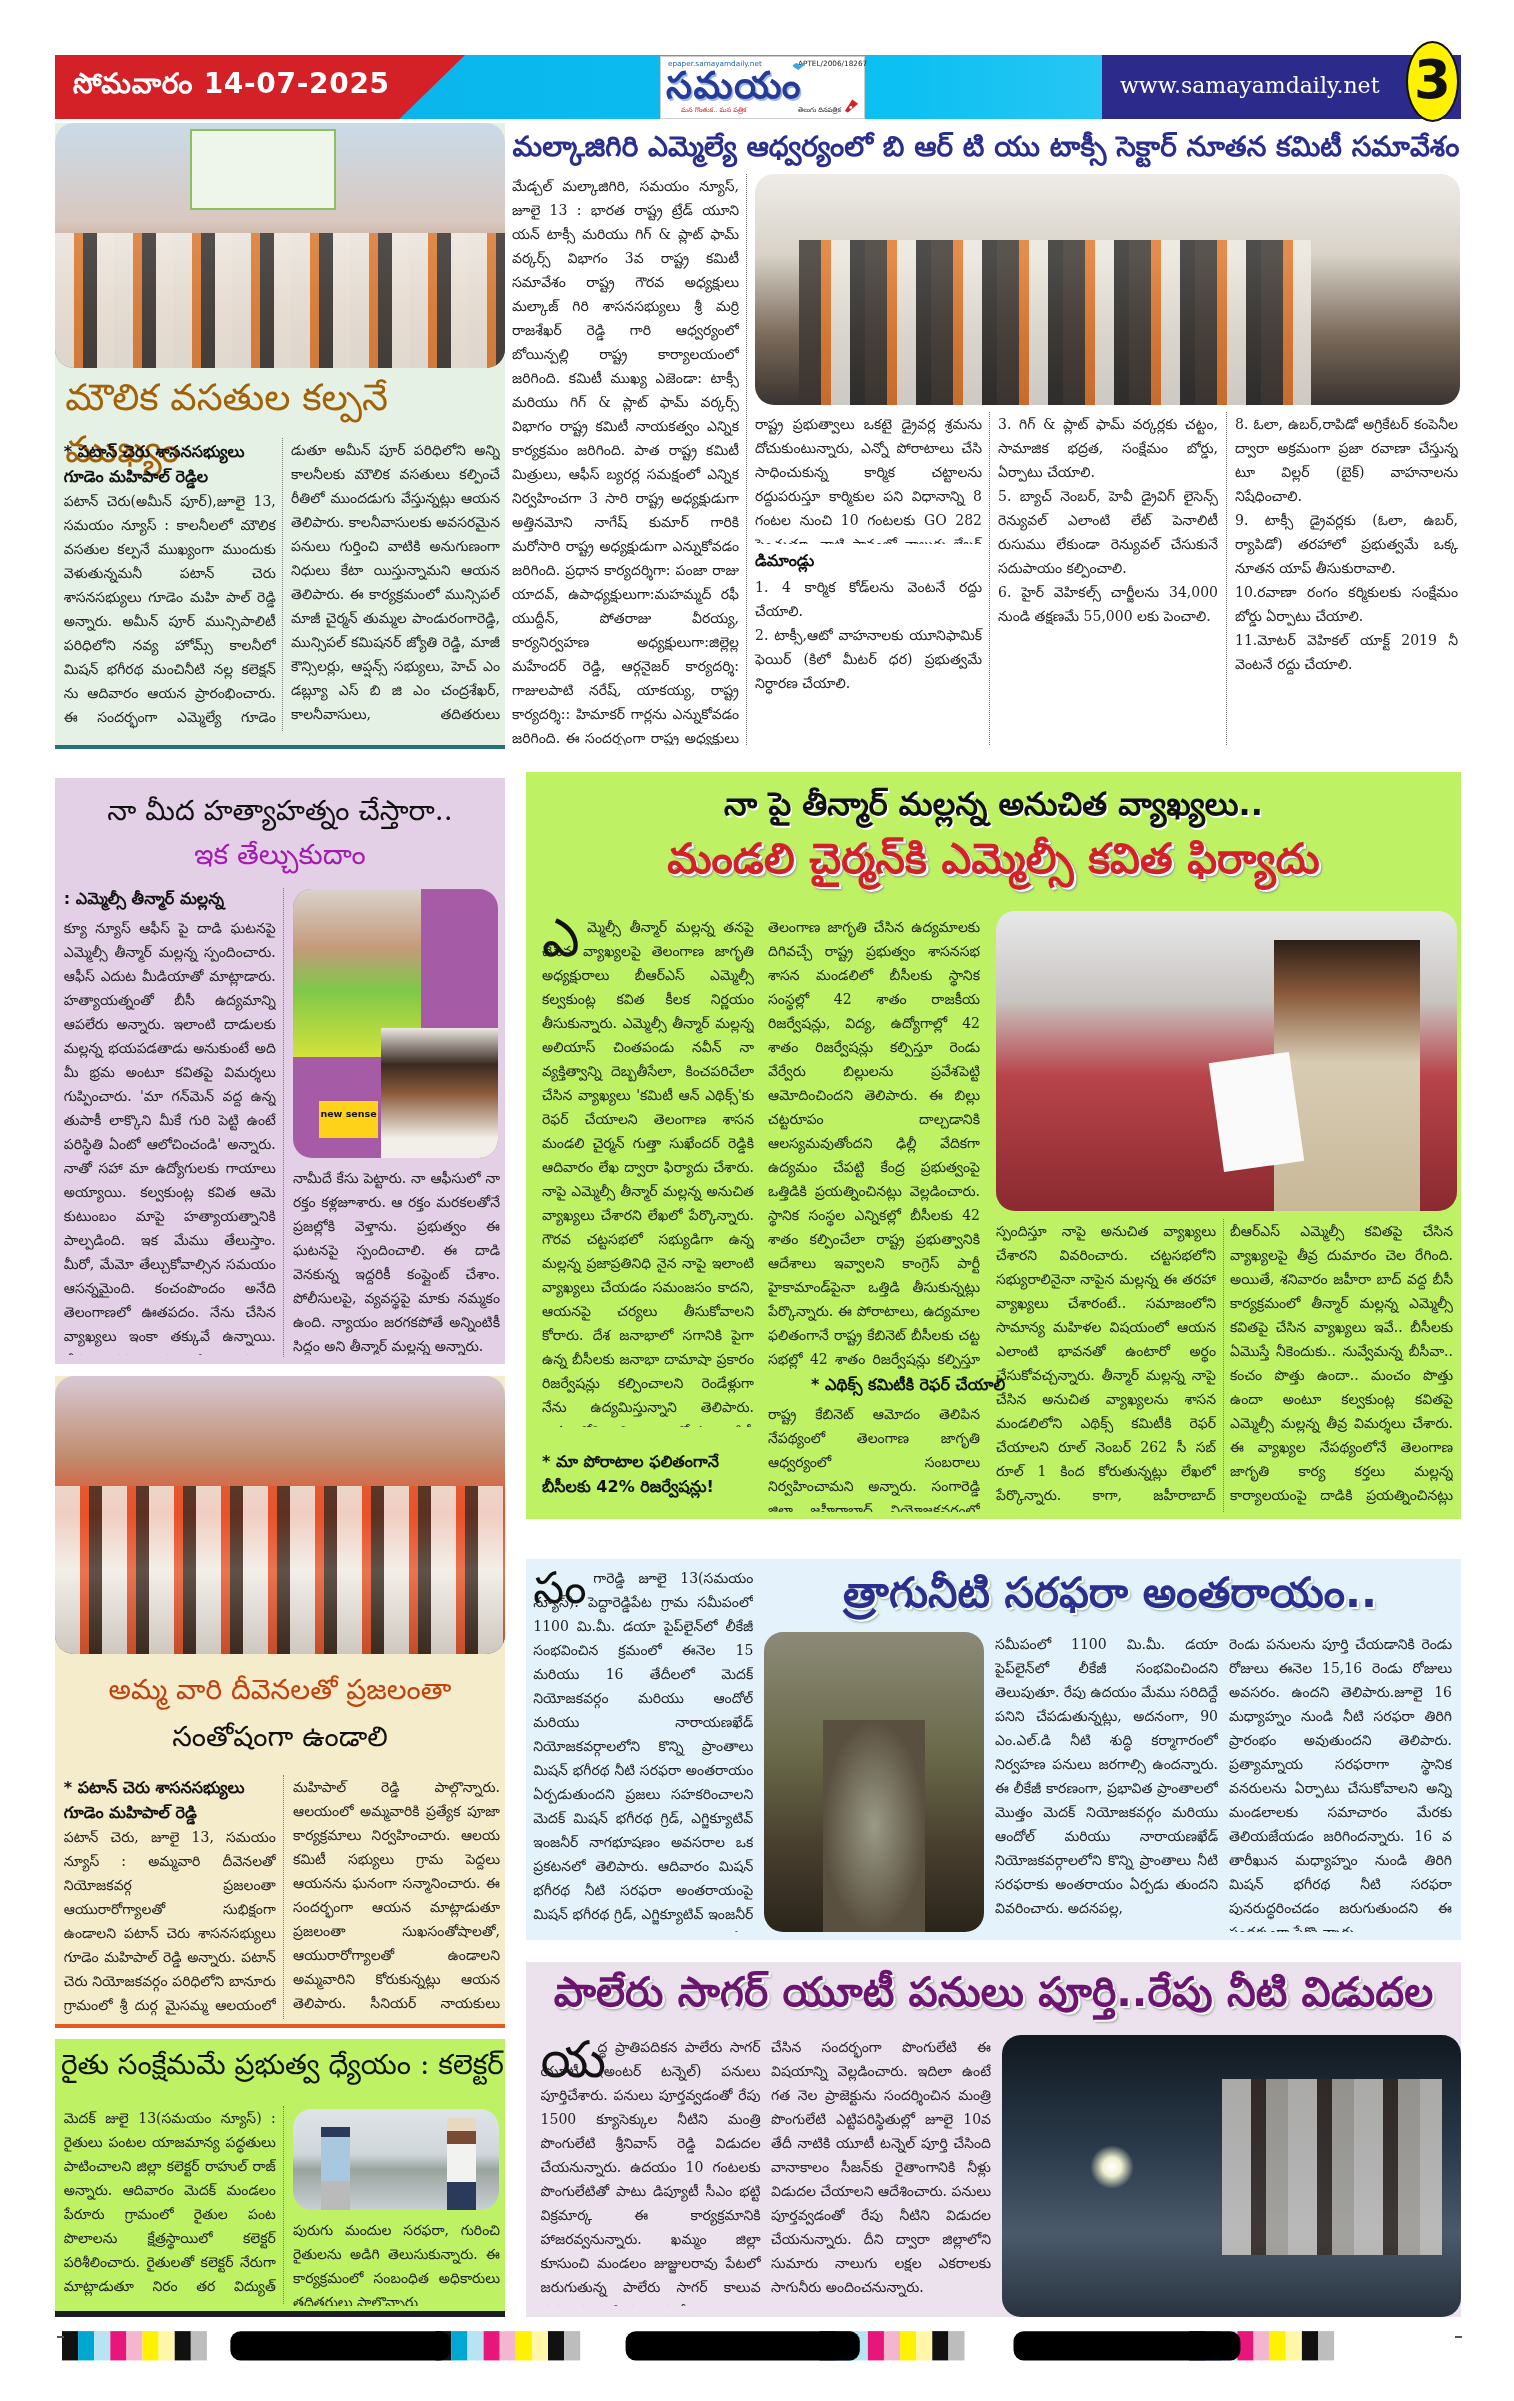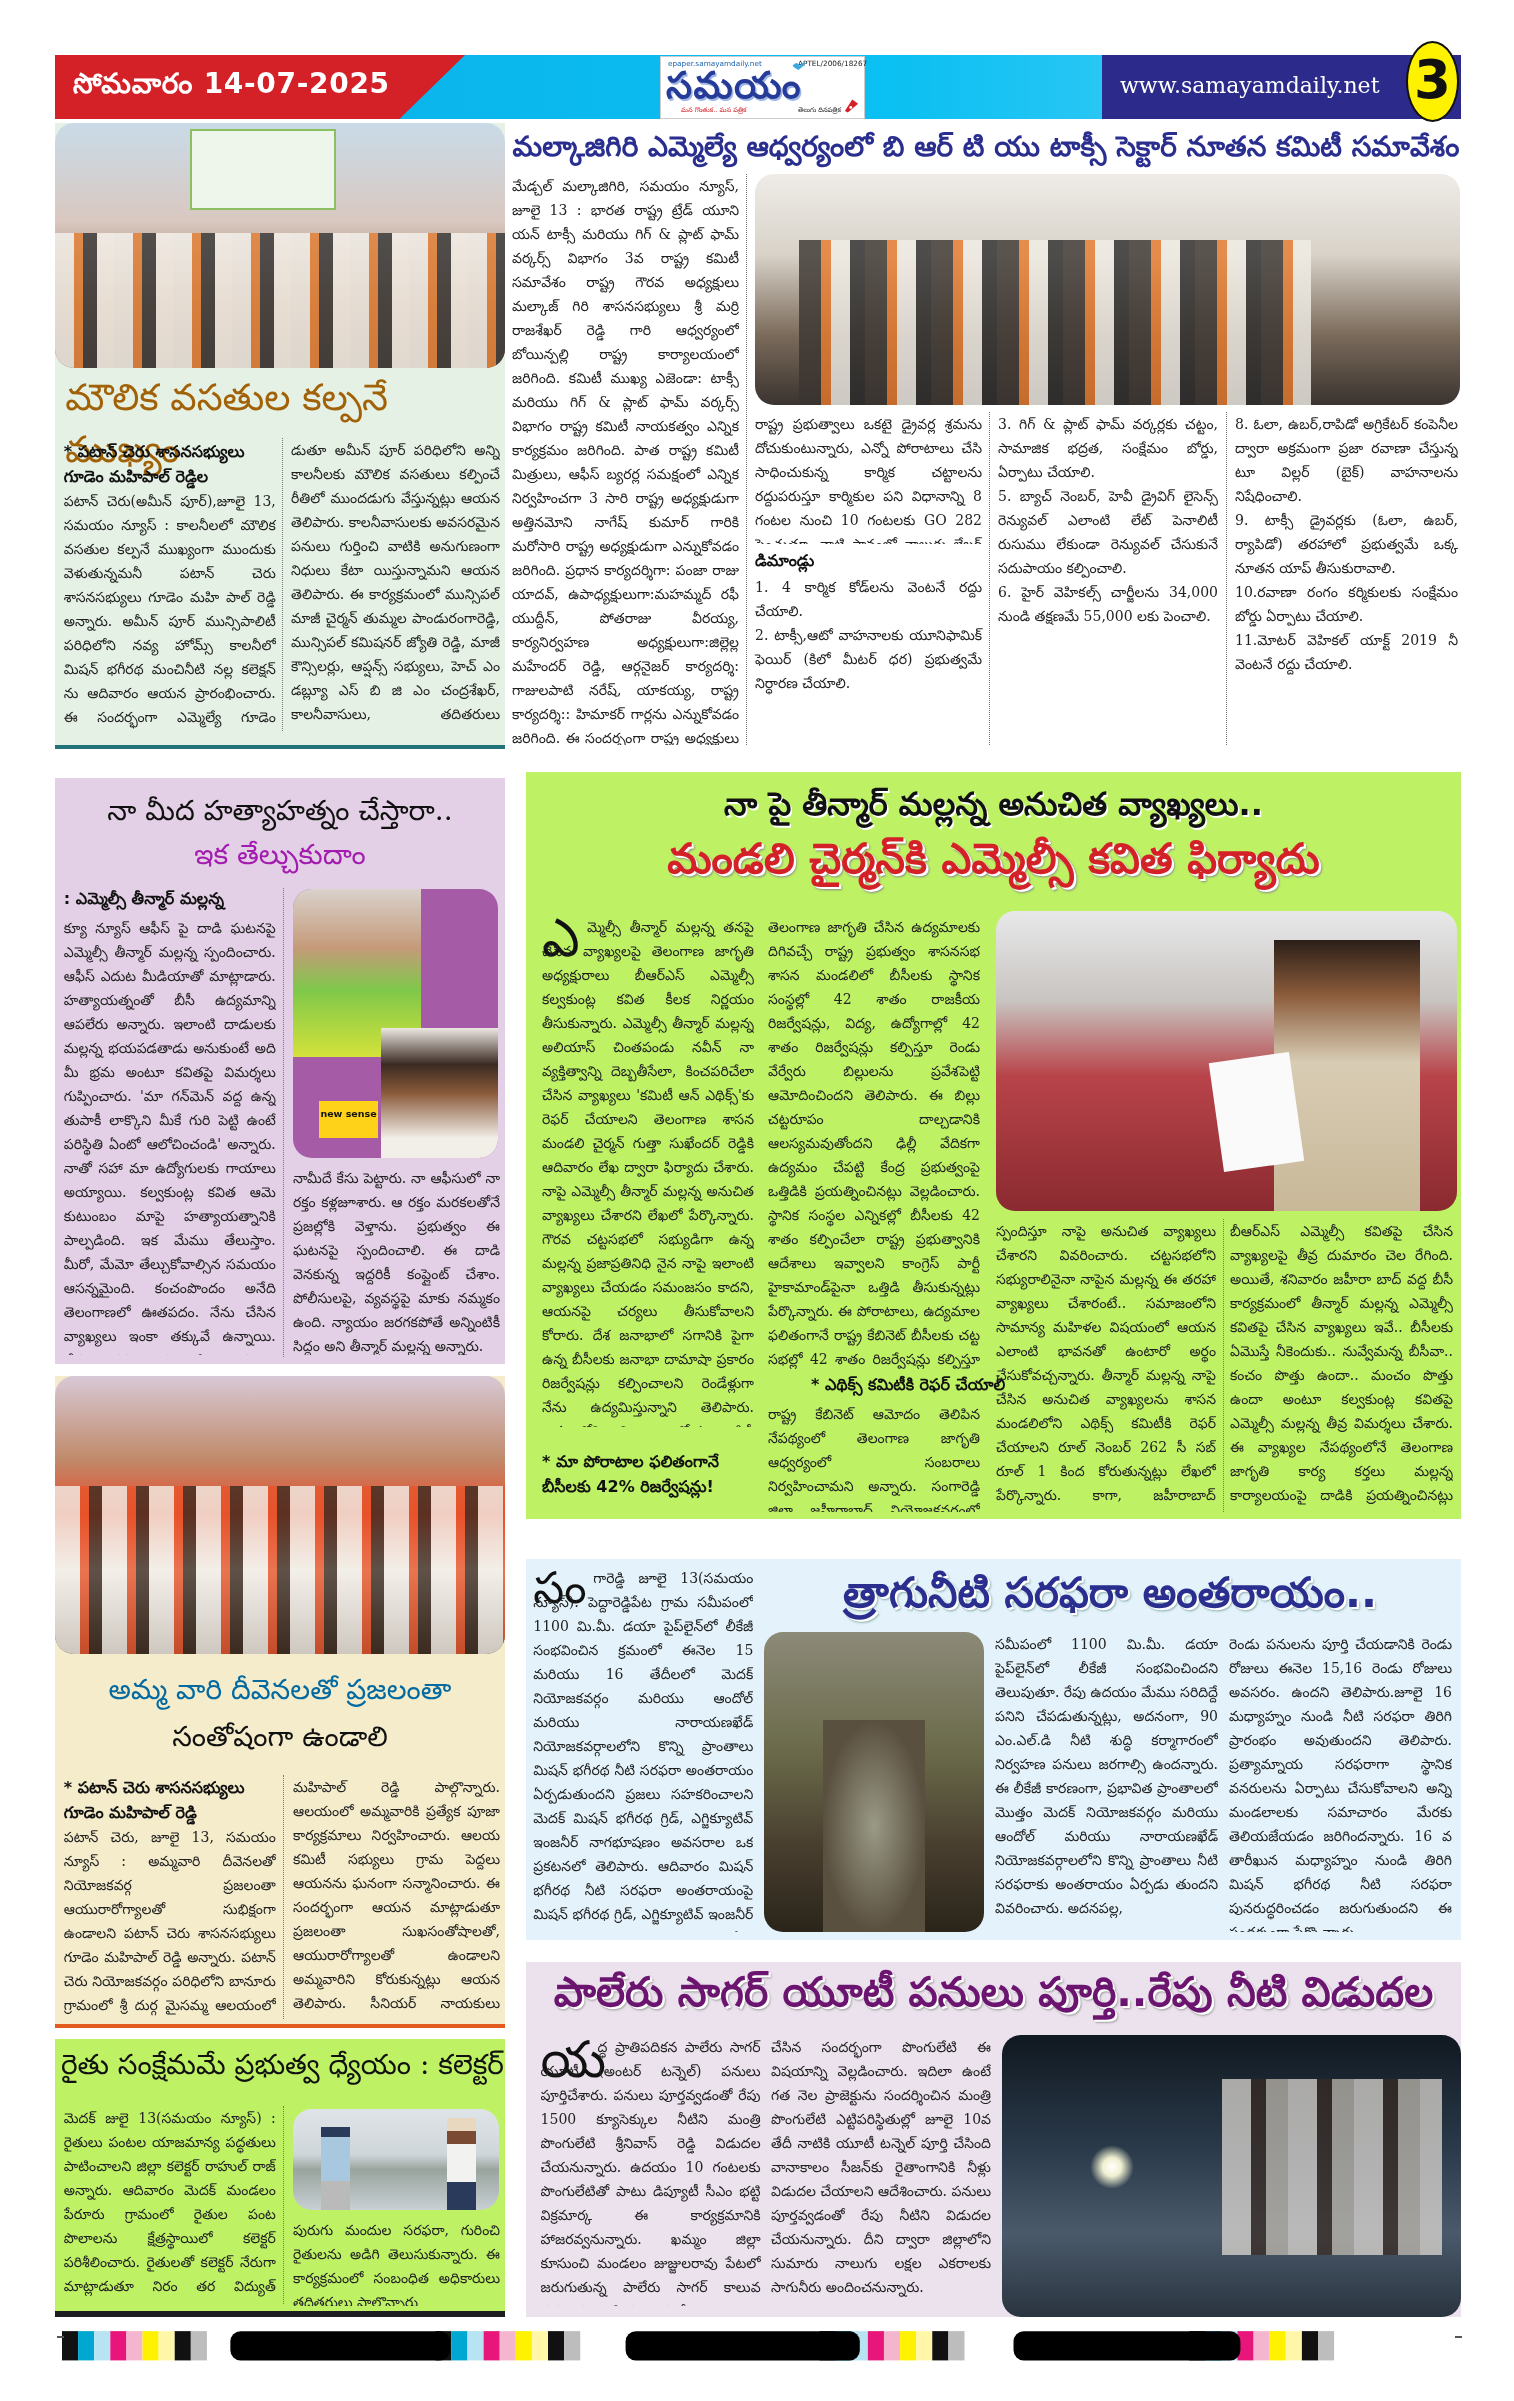--- a/index.html
+++ b/index.html
@@ -127,21 +127,21 @@
   </div>
   <div class="txt" style="position:absolute;left:470px;top:447px;width:220px;height:293px;overflow:hidden;">స్పందిస్తూ నాపై అనుచిత వ్యాఖ్యలు చేశారని వివరించారు. చట్టసభలోని సభ్యురాలినైనా నాపైన మల్లన్న ఈ తరహా వ్యాఖ్యలు చేశారంటే.. సమాజంలోని సామాన్య మహిళల విషయంలో ఆయన ఎలాంటి భావనతో ఉంటారో అర్థం చేసుకోవచ్చన్నారు. తీన్మార్ మల్లన్న నాపై చేసిన అనుచిత వ్యాఖ్యలను శాసన మండలిలోని ఎథిక్స్ కమిటీకి రెఫర్ చేయాలని రూల్ నెంబర్ 262 సీ సబ్ రూల్ 1 కింద కోరుతున్నట్లు లేఖలో పేర్కొన్నారు. కాగా, జహీరాబాద్ పర్యటనలో శనివారం తీన్మార్ మల్లన్న తెలంగాణ జాగృతి అధ్యక్షురాలు,</div>
   <div class="col-rule" style="left:697px;top:447px;height:293px;"></div>
   <div class="txt" style="position:absolute;left:704px;top:447px;width:223px;height:293px;overflow:hidden;">బీఆర్ఎస్ ఎమ్మెల్సీ కవితపై చేసిన వ్యాఖ్యలపై తీవ్ర దుమారం చెల రేగింది. అయితే, శనివారం జహీరా బాద్ వద్ద బీసీ కార్యక్రమంలో తీన్మార్ మల్లన్న ఎమ్మెల్సీ కవితపై చేసిన వ్యాఖ్యలు ఇవే.. బీసీలకు ఏమొస్తే నీకెందుకు.. నువ్వేమన్న బీసీవా.. కంచం పొత్తు ఉందా.. మంచం పొత్తు ఉందా అంటూ కల్వకుంట్ల కవితపై ఎమ్మెల్సీ మల్లన్న తీవ్ర విమర్శలు చేశారు. ఈ వ్యాఖ్యల నేపథ్యంలోనే తెలంగాణ జాగృతి కార్య కర్తలు మల్లన్న కార్యాలయంపై దాడికి ప్రయత్నించినట్లు సమాచారం.</div>
 </div>
 
 <div class="panel" style="left:55px;top:1376px;width:450px;height:652px;background:#f5eccb;">
   <div class="photo" style="left:0;top:0;width:450px;height:278px;background:linear-gradient(180deg,#d8c9d6 0%,#c08a6a 30%,#e84a2a 50%,#f2f0ea 70%,#3a2a22 100%);">
     <div style="position:absolute;left:0;top:110px;width:450px;height:168px;background:repeating-linear-gradient(90deg,#f3efe8 0 25px,#e8542a 25px 34px,#3a2a1f 34px 47px);opacity:.8;"></div>
   </div>
-  <div style="position:absolute;left:0;top:297px;width:450px;text-align:center;font-family:'DejaVu Serif',serif;font-size:28px;color:#0369a1;">అమ్మ వారి దీవెనలతో ప్రజలంతా</div>
+  <div style="position:absolute;left:0;top:297px;width:450px;text-align:center;font-family:'DejaVu Serif',serif;font-size:28px;color:#c2410c;">అమ్మ వారి దీవెనలతో ప్రజలంతా</div>
   <div style="position:absolute;left:0;top:344px;width:450px;text-align:center;font-family:'DejaVu Serif',serif;font-size:28px;color:#111;">సంతోషంగా ఉండాలి</div>
   <div class="sub" style="position:absolute;left:8.8px;top:399px;width:212px;">* పటాన్ చెరు శాసనసభ్యులు గూడెం మహిపాల్ రెడ్డి</div>
   <div class="txt" style="position:absolute;left:8.8px;top:449px;width:212px;height:194px;overflow:hidden;">పటాన్ చెరు, జూలై 13, సమయం న్యూస్ : అమ్మవారి దీవెనలతో నియోజకవర్గ ప్రజలంతా ఆయురారోగ్యాలతో సుభిక్షంగా ఉండాలని పటాన్ చెరు శాసనసభ్యులు గూడెం మహిపాల్ రెడ్డి అన్నారు. పటాన్ చెరు నియోజకవర్గం పరిధిలోని బానూరు గ్రామంలో శ్రీ దుర్గ మైసమ్మ ఆలయంలో ఆదివారం నిర్వహించిన బోనాల పండుగ కార్యక్రమంలో ముఖ్యఅతిథిగా ఎమ్మెల్యే</div>
   <div class="col-rule" style="left:228px;top:399px;height:244px;"></div>
   <div class="txt" style="position:absolute;left:238px;top:399px;width:207px;height:244px;overflow:hidden;">మహిపాల్ రెడ్డి పాల్గొన్నారు. ఆలయంలో అమ్మవారికి ప్రత్యేక పూజా కార్యక్రమాలు నిర్వహించారు. ఆలయ కమిటీ సభ్యులు గ్రామ పెద్దలు ఆయనను ఘనంగా సన్మానించారు. ఈ సందర్భంగా ఆయన మాట్లాడుతూ ప్రజలంతా సుఖసంతోషాలతో, ఆయురారోగ్యాలతో ఉండాలని అమ్మవారిని కోరుకున్నట్లు ఆయన తెలిపారు. సీనియర్ నాయకులు వెంకట్ రెడ్డి, దశరథరెడ్డి, ఆలయ కమిటీ సభ్యులు, గ్రామ ప్రజలు, ఇతరులు పాల్గొన్నారు.</div>
   <div style="position:absolute;left:0;bottom:0;width:450px;height:4.4px;background:#e35a1e;"></div>
 </div>
 
 <div class="panel" style="left:526px;top:1559px;width:935px;height:381px;background:#e4f3fb;">
   <div style="position:absolute;left:7.3px;top:7.3px;font-family:'DejaVu Serif',serif;font-size:44px;line-height:44px;color:#111;">సం</div>

